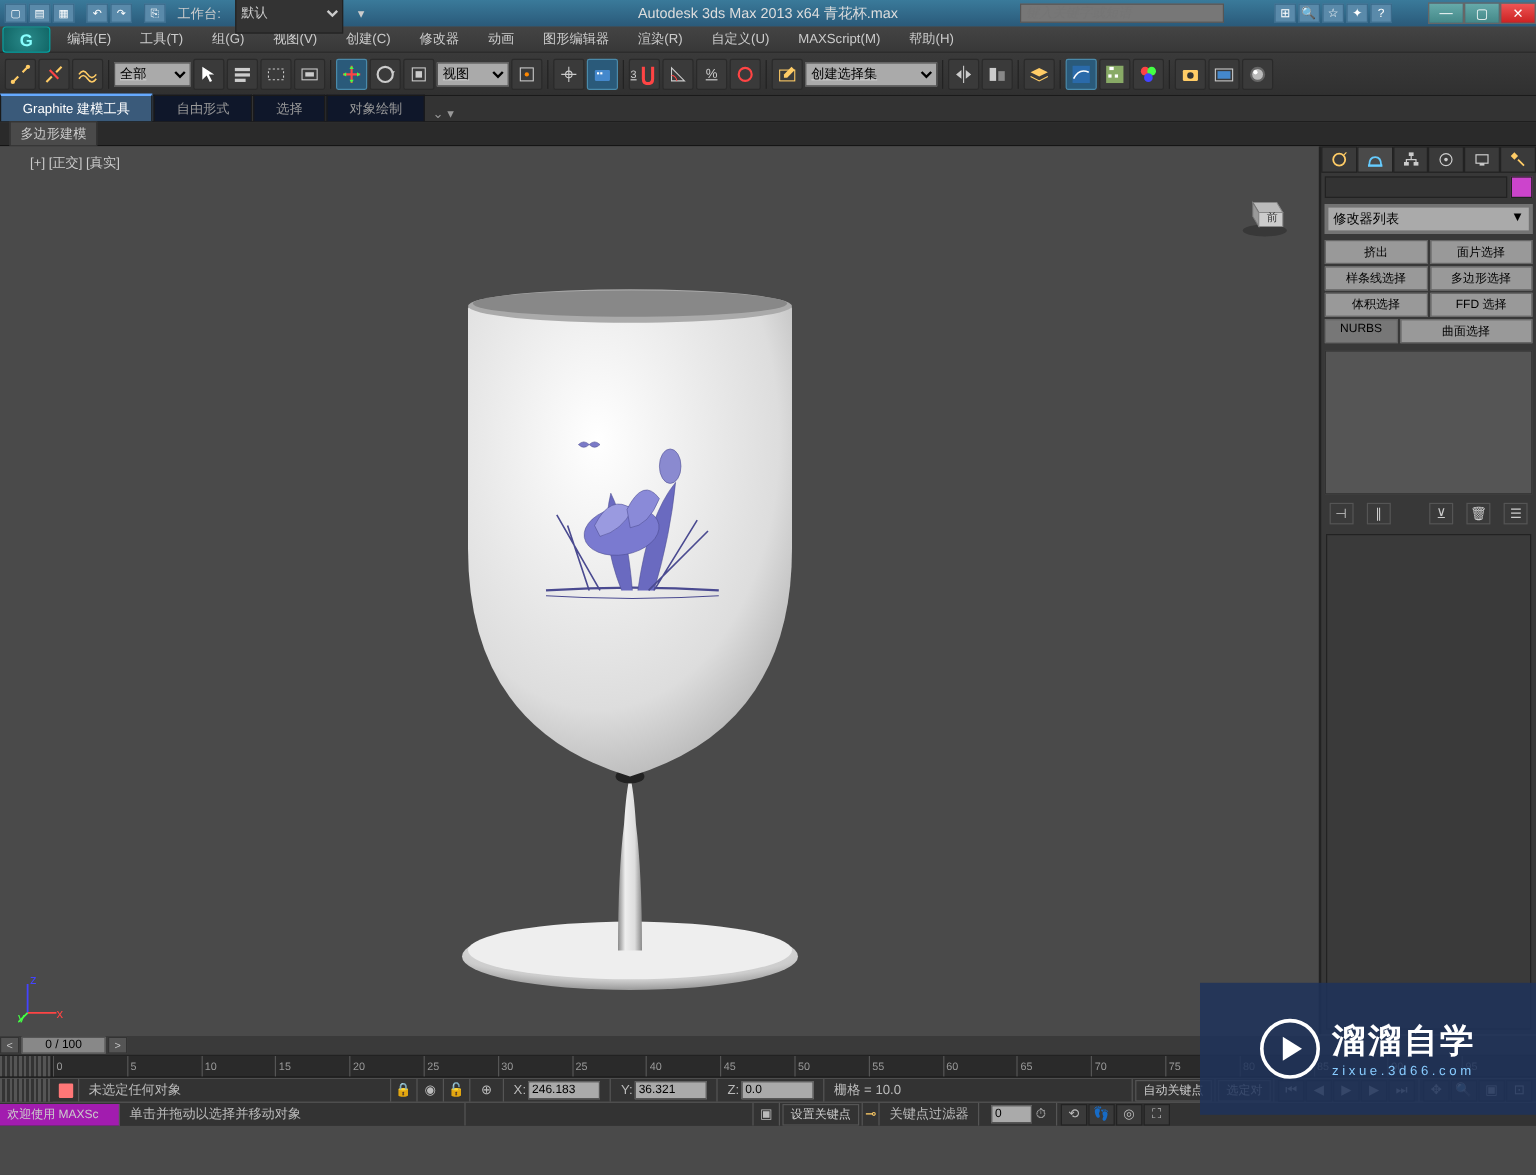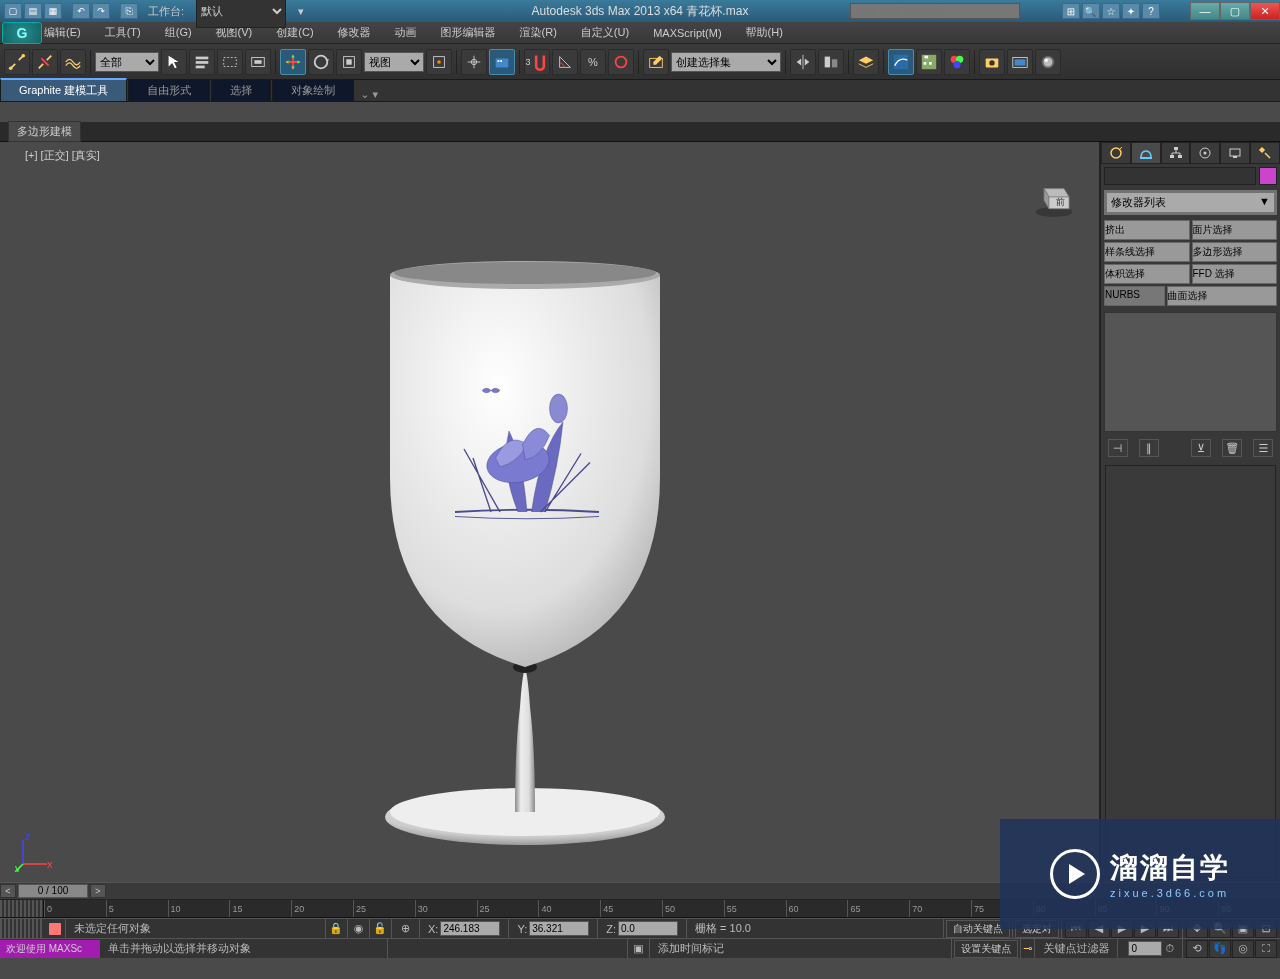--- a/index.html
+++ b/index.html
@@ -10,52 +10,52 @@
 .tb-sep { width:6px; }
 .workspace { display:flex; align-items:center; gap:12px; color:#ccc; margin-left:6px; }
 .workspace select { background:#333; color:#ccc; border:1px solid #222; font-size:11px; height:33px; width:90px;}
 .title-text { position:absolute; left:50%; transform:translateX(-50%); color:#ddd; font-size:12px; }
 .search-box { position:absolute; right:260px; width:170px; height:16px; background:#777; border:1px solid #555; padding:0 4px; color:#333; font-style:italic; font-size:11px; }
 .help-icons { position:absolute; right:120px; display:flex; gap:2px; }
 .help-ic { width:18px; height:16px; background:#5a8aaa; border:1px solid #3a6a8a; display:flex; align-items:center; justify-content:center; color:#fff; font-size:10px;}
 .win-btns { position:absolute; right:0; display:flex; }
 .win-btn { width:30px; height:18px; display:flex; align-items:center; justify-content:center; color:#fff; font-size:11px; border:1px solid #666;}
 .wb-min{background:linear-gradient(#6aa,#488);} .wb-max{background:linear-gradient(#6aa,#488);} .wb-cls{background:linear-gradient(#e55,#c22);}
-.menubar { height:22px; background:linear-gradient(#444,#383838); border-bottom:1px solid #222; display:flex; align-items:flex-start; padding-left:32px; gap:0; }
+.menubar { height:22px; background:linear-gradient(#444,#383838); border-bottom:1px solid #222; display:flex; align-items:flex-start; padding-left:44px; gap:0; }
 .app-icon { position:absolute; left:2px; top:22px; width:40px; height:22px; background:radial-gradient(circle,#2a8a8a,#166); border:1px solid #0aa; border-radius:3px; display:flex; align-items:center; justify-content:center; color:#8ff; font-weight:bold; font-size:14px;}
 .menu-item { padding:0 12px; height:100%; display:flex; align-items:center; cursor:pointer; color:#ccc; }
-.maintoolbar { height:36px; background:linear-gradient(#3a3a3a,#303030); border-bottom:1px solid #1a1a1a; display:flex; align-items:center; padding:0 4px; gap:2px; }
+.maintoolbar { height:36px; background:linear-gradient(#3a3a3a,#303030); border-bottom:1px solid #1a1a1a; display:flex; align-items:center; padding:0 4px; gap:2px;text-decoration:underline; }
 .tool-btn { width:26px; height:26px; background:#3a3a3a; border:1px solid #2a2a2a; display:flex; align-items:center; justify-content:center; cursor:pointer; position:relative; border-radius:2px;}
 .tool-btn.active { background:#2a5a7a; border-color:#4a8aaa;}
 .tool-btn svg { width:18px; height:18px; }
 .tool-sep { width:1px; height:24px; background:#222; margin:0 2px; }
 .tool-dropdown { background:#aaa; color:#000; border:1px solid #555; height:20px; font-size:11px; }
 .ribbon-tabs { height:22px; background:#333; display:flex; align-items:flex-end; border-bottom:1px solid #1a1a1a; }
 .ribtab { padding:3px 18px; background:#2a2a2a; color:#999; border:1px solid #1a1a1a; border-bottom:none; margin-right:1px; cursor:pointer;}
 .ribtab.active { background:#3a5a7a; color:#fff; border-top:2px solid #6af;}
 .ribtab.generic { background:#0f172a; }
 .tab-arrow{ width:28px; text-align:center; color:#999;}
-.ribbon-sub { height:20px; background:#2a2a2a; border-bottom:1px solid #111; display:flex; align-items:center; padding-left:8px;margin-top:20px; }
+.ribbon-sub { height:20px; background:#2a2a2a; border-bottom:1px solid #111; display:flex; align-items:center; padding-left:8px; }
 .ribsub-btn { padding:2px 8px; background:#4a4a4a; border:1px solid #333; color:#ccc; cursor:pointer;}
 .main-area { display:flex; height:740px; background:#4a4a4a;}
 .viewport { flex:1; background:#4a4a4a; position:relative; border-right:1px solid #222;}
 .vp-label { position:absolute; top:6px; left:25px; color:#ccc; font-size:11px;}
 .vp-cube { position:absolute; top:30px; right:20px; width:50px; height:50px; }
 .vp-axis { position:absolute; bottom:10px; left:15px; }
 .goblet { position:absolute; left:370px; top:105px; width:310px; height:600px; }
 .cmd-panel { width:180px; background:#383838; border-left:1px solid #222; display:flex; flex-direction:column; }
 .cmd-tabs { height:22px; display:flex; background:#2a2a2a; }
 .cmd-tab { flex:1; border:1px solid #222; display:flex; align-items:center; justify-content:center; cursor:pointer; background:#3a3a3a;}
 .cmd-tab.active { background:#4a4a4a; }
 .cmd-row { display:flex; padding:3px; gap:3px; }
 .cmd-input { flex:1; background:#333; border:1px solid #222; height:18px; color:#ccc; padding:0 3px;}
 .color-swatch { width:18px; height:18px; background:#c4c; border:1px solid #222;}
 .mod-list { background:#aaa; color:#000; border:3px solid #737373; padding:2px 4px; display:flex; justify-content:space-between; margin:2px 3px; cursor:pointer;}
 .btn-grid { display:flex; flex-wrap:wrap; gap:2px; padding:3px; }
-.grid-btn { flex:1 1 45%; background:#999; color:#000; border:1px solid #666; padding:2px 0; font-size:10px; cursor:pointer;}
+.grid-btn { flex:1 1 45%; background:#999; color:#000; border:1px solid #666; text-align:center; padding:2px 0; font-size:10px; cursor:pointer;}
 .grid-btn.wide { flex:1 1 60%;}
 .grid-btn.nurbs-label{flex:0 0 35%; background:#777;}
 .stack-box { margin:3px; height:120px; background:#555; border:1px solid #333; }
 .stack-btns { display:flex; gap:6px; padding:4px; justify-content:space-around; }
 .stack-ic { width:20px; height:18px; border:1px solid #555; background:#3a3a3a; display:flex; align-items:center; justify-content:center; cursor:pointer;}
 .timeline-area { background:#333; }
 .timeslider { height:18px; background:#3a3a3a; display:flex; align-items:center; position:relative; border-top:1px solid #555; border-bottom:1px solid #222;}
 .ts-btn{width:16px;height:14px;background:#555;border:1px solid #333;color:#ccc;text-align:center;font-size:9px;cursor:pointer;display:flex;align-items:center;justify-content:center;}
 .ts-handle{width:70px;height:14px;background:#888;border:1px solid #555;color:#000;text-align:center;font-size:10px;margin:0 2px;}
 .trackbar { height:18px; background:linear-gradient(#2a2a2a,#222); position:relative; border-bottom:1px solid #111; display:flex;}
@@ -540,21 +540,20 @@
   </div>
 </div>
 
 <div class="prompt-row">
   <div class="welcome">欢迎使用  MAXSc</div>
   <div class="status-cell" style="width:288px">单击并拖动以选择并移动对象</div>
   <div class="status-cell" style="flex:0 0 240px"></div>
   <div class="status-cell" style="width:22px;padding:0;justify-content:center">
         <span>▣</span>
       </div>
-  <div class="status-cell" style="flex:1">添加时间标记</div>
   <div class="status-cell" style="padding:0 2px">
         <div class="autokey">设置关键点</div>
       </div>
   <div class="status-cell" style="padding:0 2px">
         <span style="color:#fc6">⊸</span>
       </div>
   <div class="status-cell">
         <span>关键点过滤器</span>
       </div>
   <div class="status-cell">

